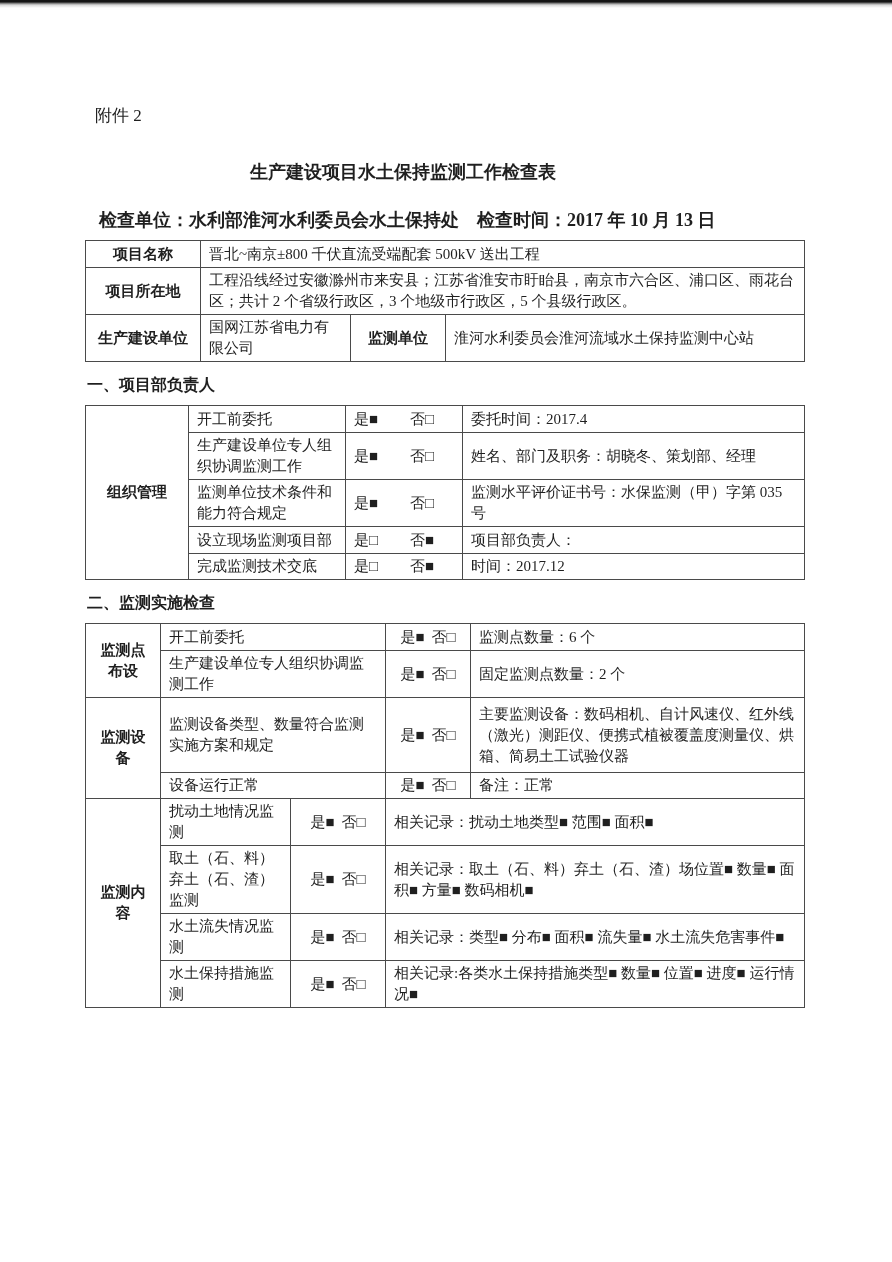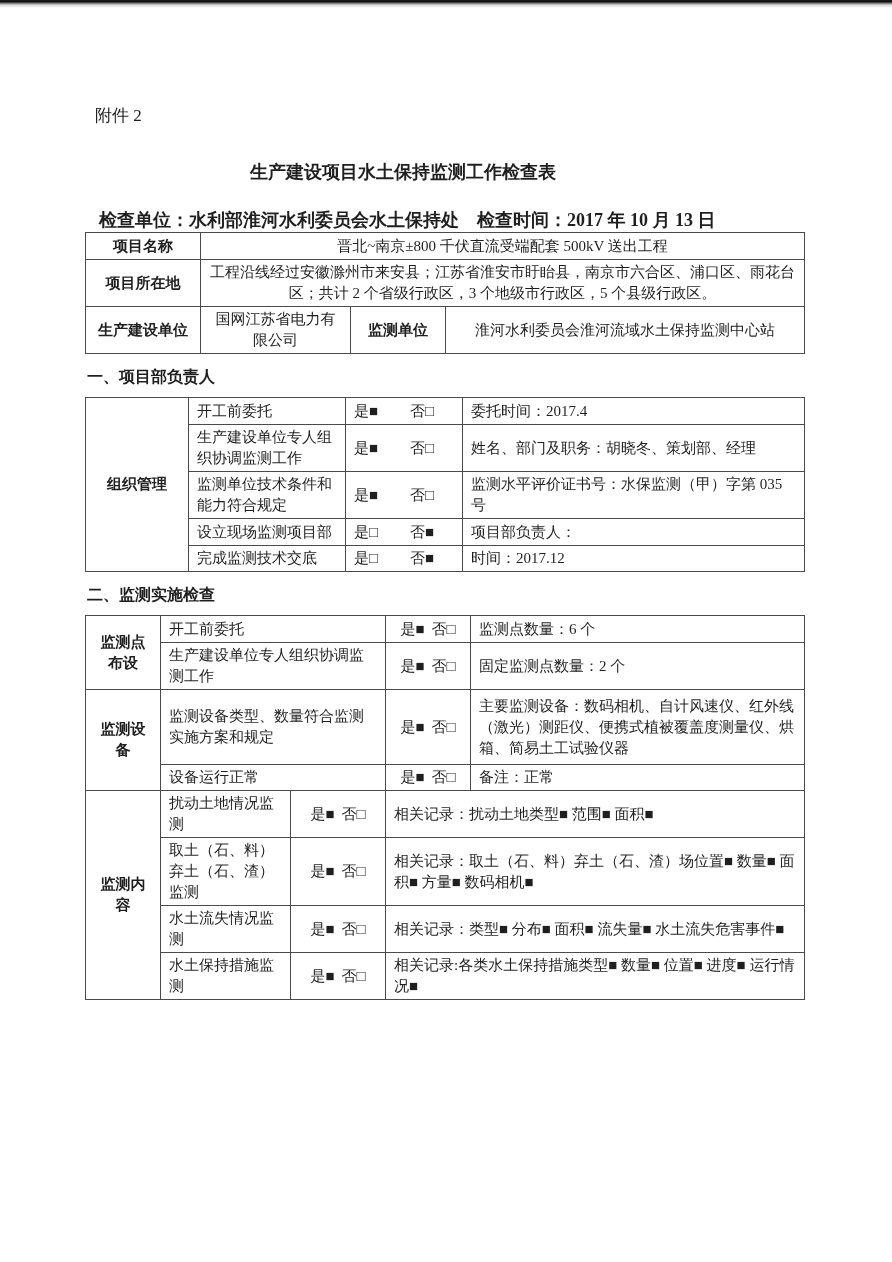--- a/index.html
+++ b/index.html
@@ -29,31 +29,31 @@
     font-size:18px;font-weight:bold;line-height:24px;
   }
   .check-line{
     margin:24px 0 0 0;padding-left:14px;
     font-size:18px;font-weight:bold;line-height:24px;
     white-space:nowrap;
   }
   .check-line .time{margin-left:18px;}
   table.tbl{
     border-collapse:collapse;table-layout:fixed;
-    width:720px;margin-top:0;
+    width:720px;margin-top:8px;
   }
   table.tbl td{
     border:1px solid #4a4a4a;
     padding:2px 8px;
     font-size:15px;line-height:21px;
     vertical-align:middle;
     overflow:hidden;
   }
   td.lbl{font-weight:bold;text-align:center;padding:2px 4px;}
-  td.ctr{text-align:center;padding:2px 6px;}
+  td.ctr{text-align:left;padding:2px 6px;}
   td.item{text-align:left;padding:2px 6px 2px 9px;}
   td.note{text-align:left;padding:2px 6px 2px 10px;}
   td.yn{text-align:center;white-space:nowrap;padding:2px 4px;}
   td.yn-wide{text-align:left;white-space:nowrap;padding:2px 4px 2px 12px;}
   td.yn-wide .no{margin-left:32px;}
   td.yn .no{margin-left:7px;}
   .h27{height:27px}.h46{height:46px}.h44{height:44px}
   .h47{height:47px}.h26{height:26px}.h75{height:75px}.h25{height:25px}
   .section-heading{
     margin:12px 0 0 2px;

